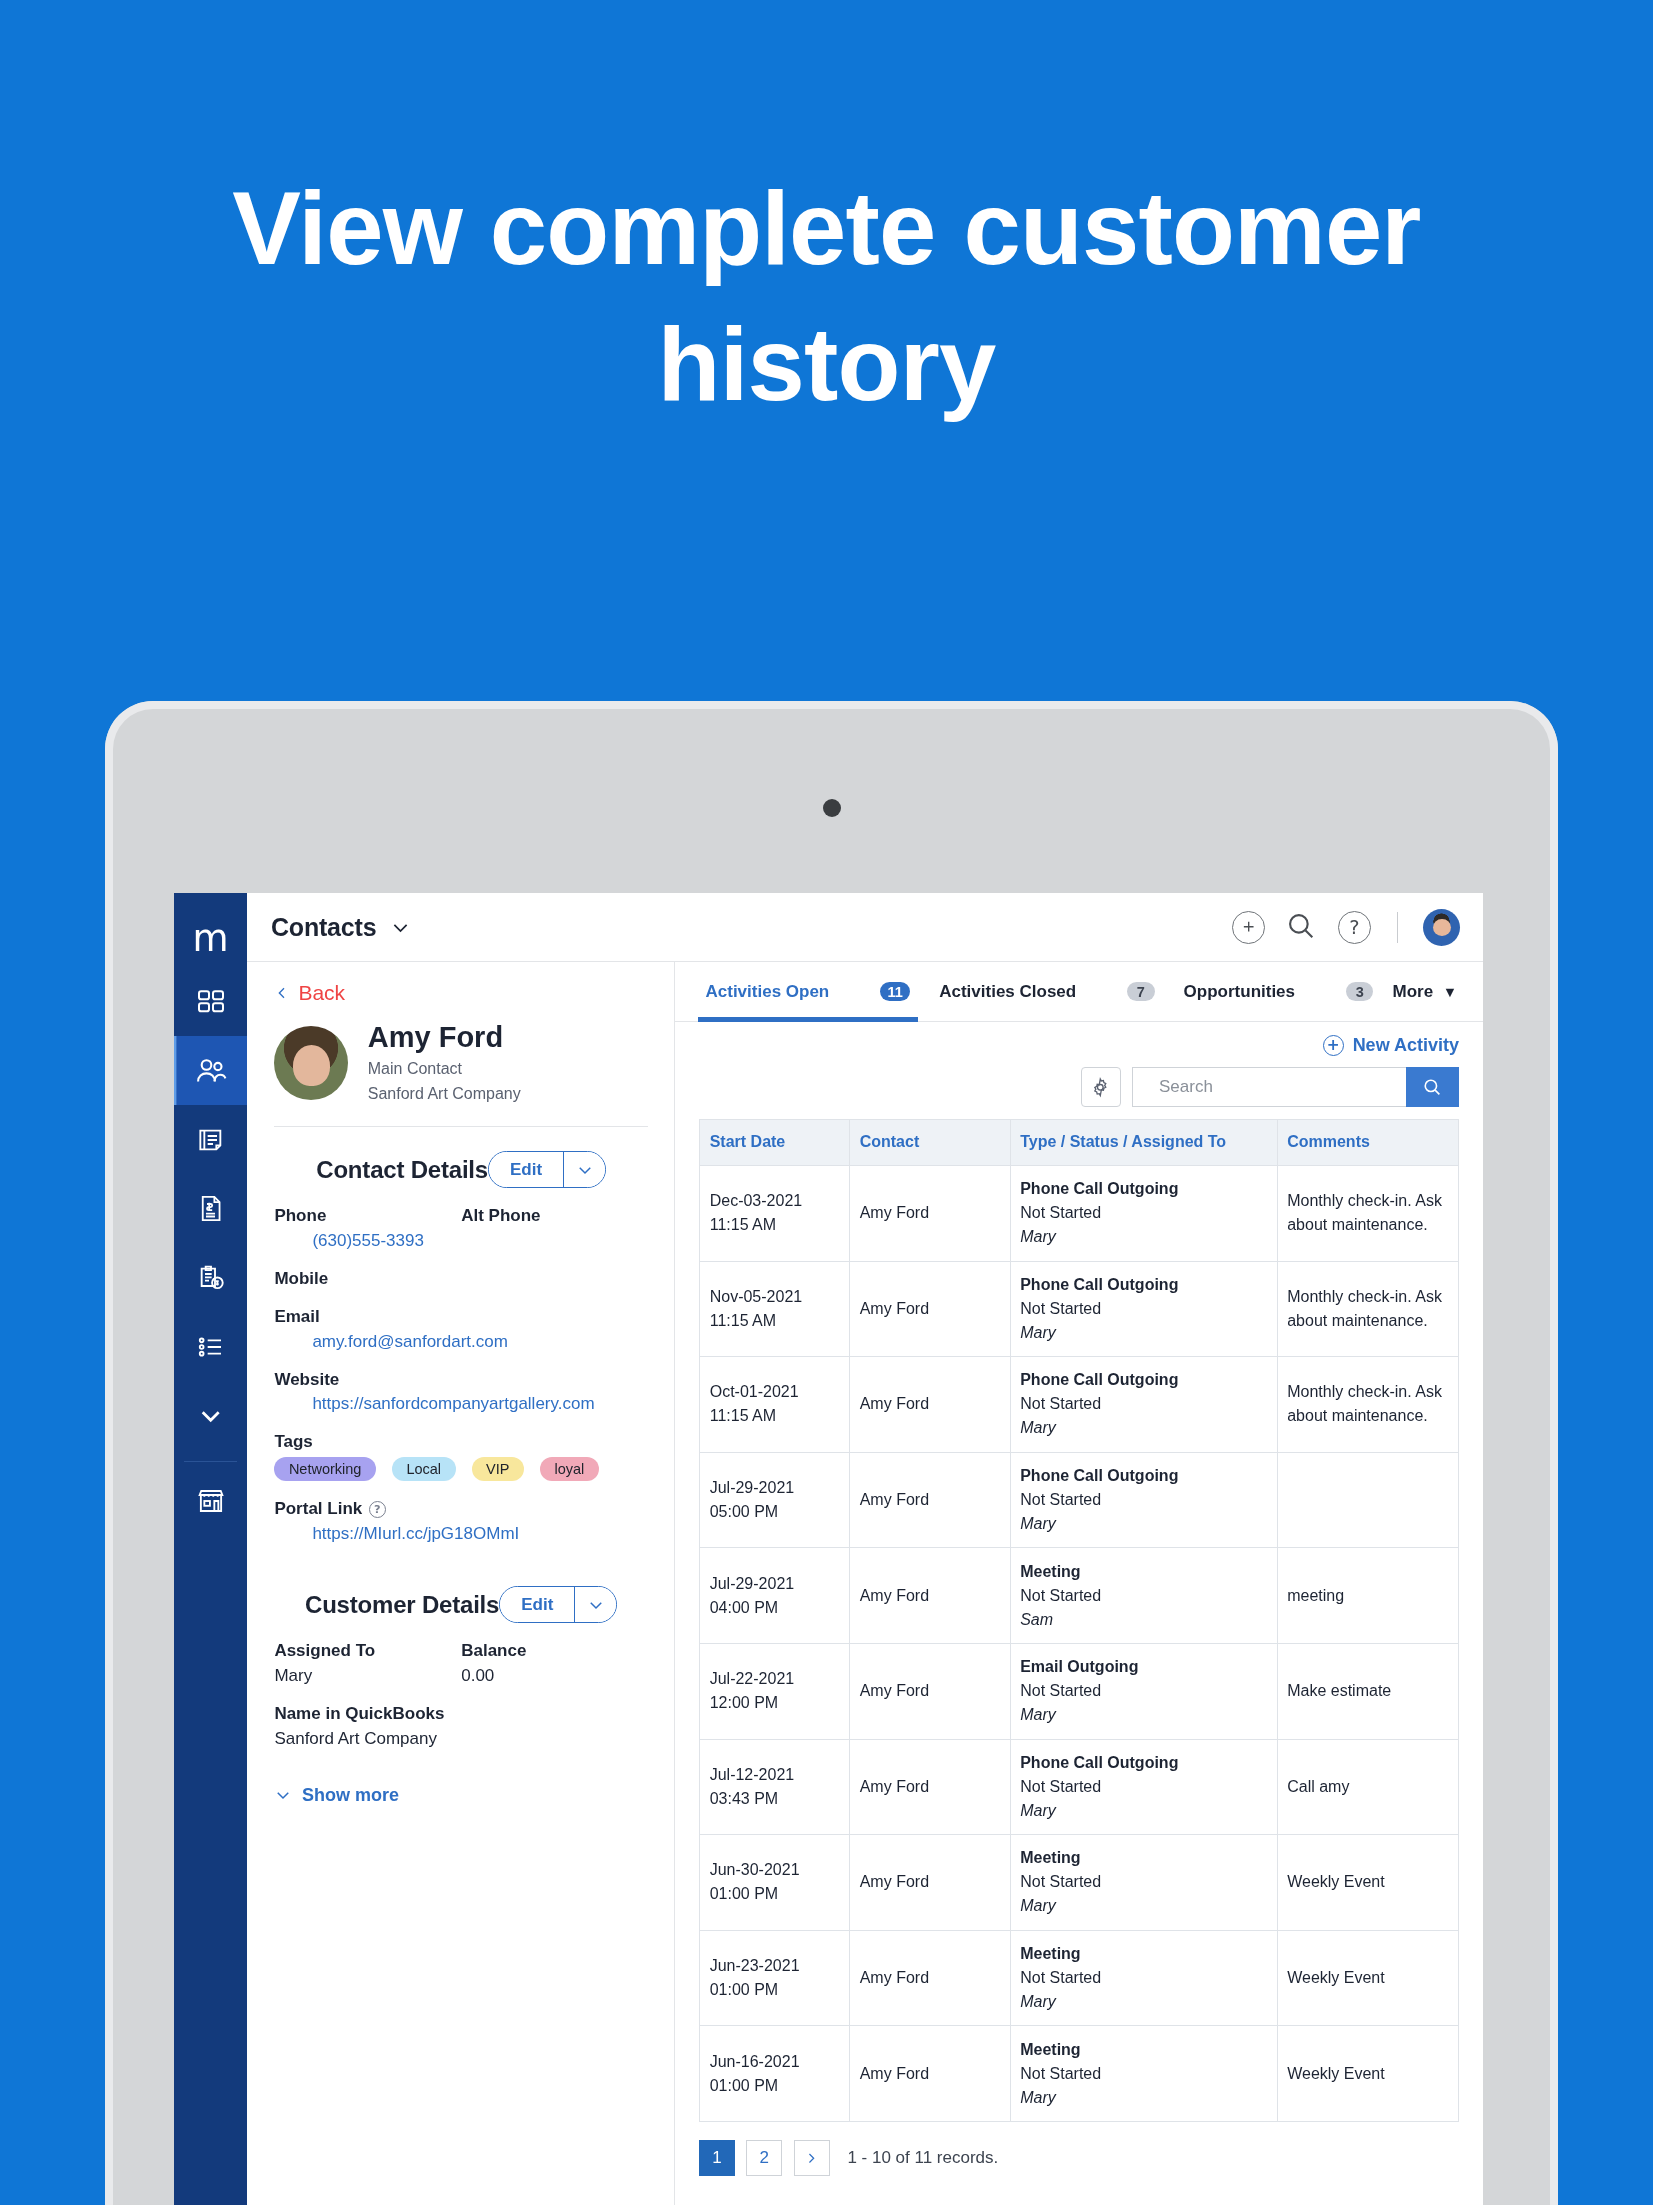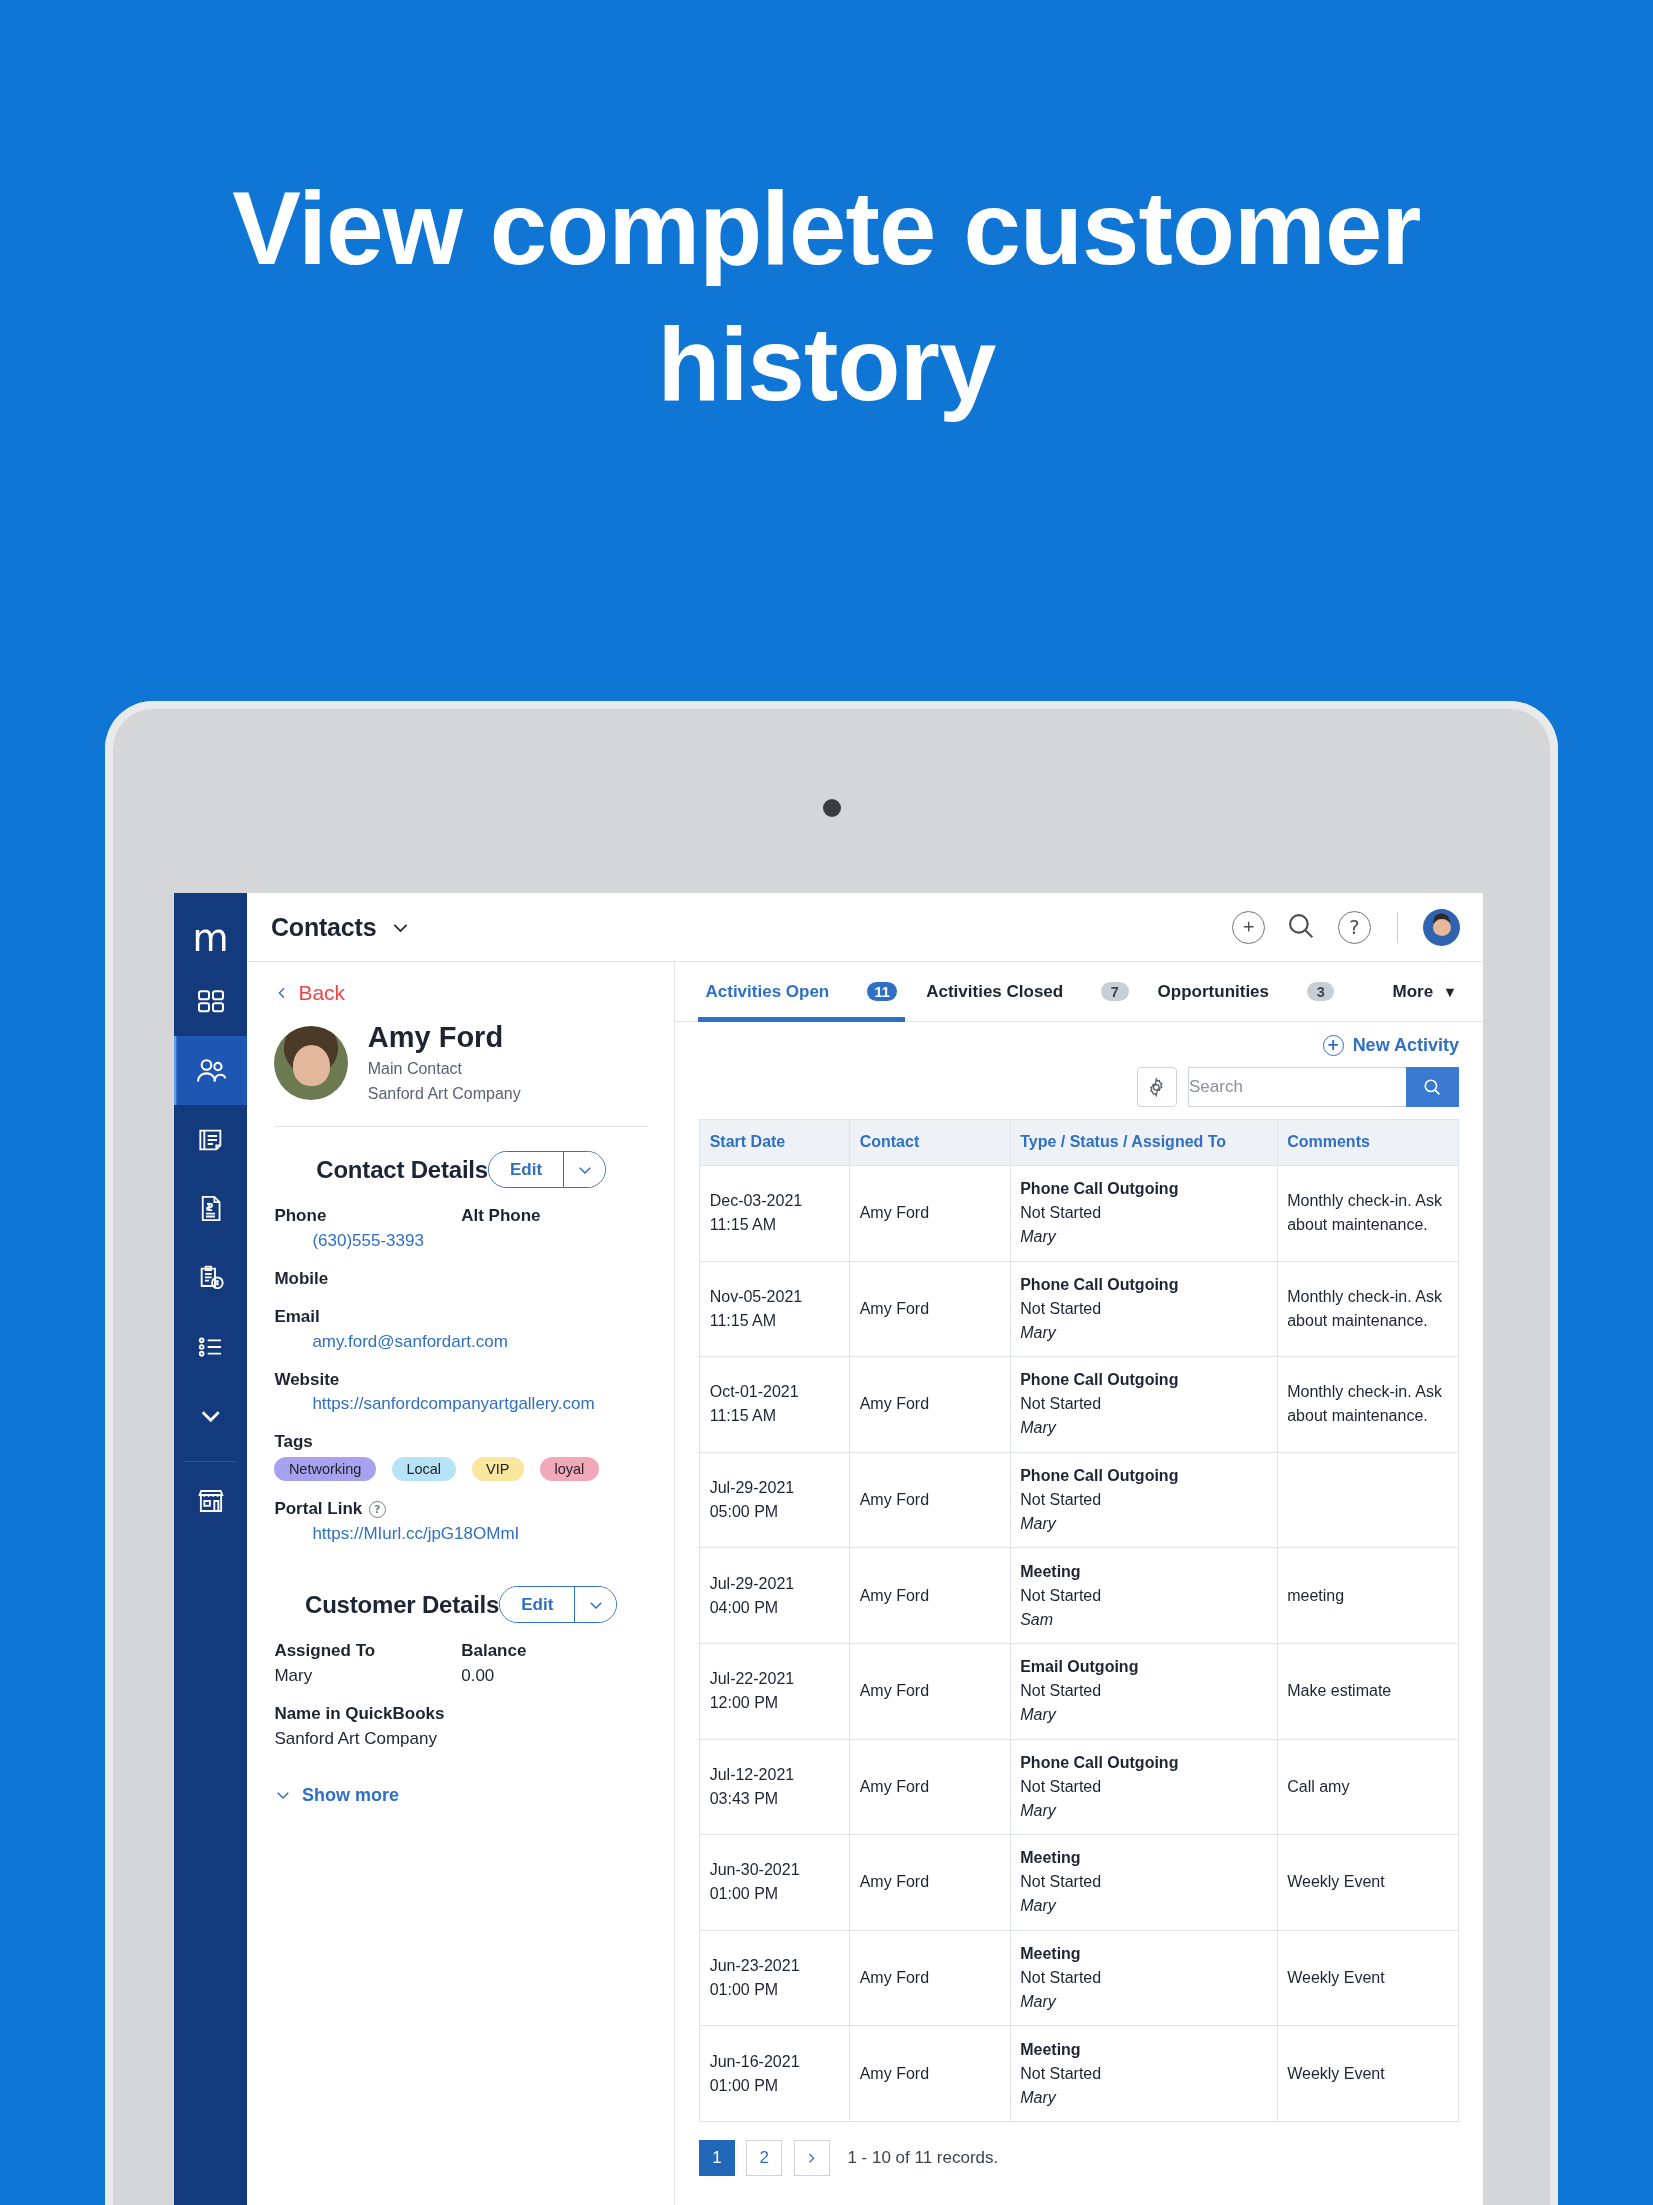--- a/index.html
+++ b/index.html
@@ -179,21 +179,21 @@
 
   
   .activities { flex: 1; display: flex; flex-direction: column; min-width: 0; background: #fff; }
   .tabs {
     height: 60px; flex: 0 0 60px;
     display: flex; align-items: center; gap: 0;
     padding: 0 21px 0 16px;
     border-bottom: 0.8px solid #e3e5e8;
   }
   .tab {
-    display: flex; align-items: center; gap: 2px;
+    display: flex; align-items: center; gap: 15px;
     height: 60px; padding: 0 14.5px;
     font-size: 17px; font-weight: 700; color: #1d2433;
     position: relative;
   }
   .tab.active { color: #2f6fc4; }
   .tab.active::after {
     content: ""; position: absolute; left: 6.5px; right: 6.5px; bottom: 0;
     height: 4.8px; background: #2f6fc4;
   }
   .pill {
@@ -220,23 +220,23 @@
     font-size: 15.3px; line-height: 1; color: #2f6fc4;
     font-family: "DejaVu Sans", sans-serif;
   }
   .searchrow { display: flex; justify-content: flex-end; align-items: center; gap: 11.3px; margin-top: 11.3px; }
   .gear-box {
     width: 40px; height: 40px; border: 0.8px solid #cfd3d8; border-radius: 4px;
     display: flex; align-items: center; justify-content: center; color: #5a6170;
   }
   .search-wrap { display: flex; height: 40px; }
   .search-input {
-    width: 218px; height: 40px;
+    width: 274px; height: 40px;
     border: 0.8px solid #cfd3d8; border-right: none;
-    padding: 0 0; font-size: 17px; color: #1d2433;
+    padding: 0 26px; font-size: 17px; color: #1d2433;
     font-family: "Liberation Sans", sans-serif;
     outline: none; background: #fff;
   }
   .search-input::placeholder { color: #8a9099; }
   .search-go {
     width: 53px; height: 40px; background: #3a7ad0;
     display: flex; align-items: center; justify-content: center; color: #fff;
     border: none; cursor: pointer;
   }
 

